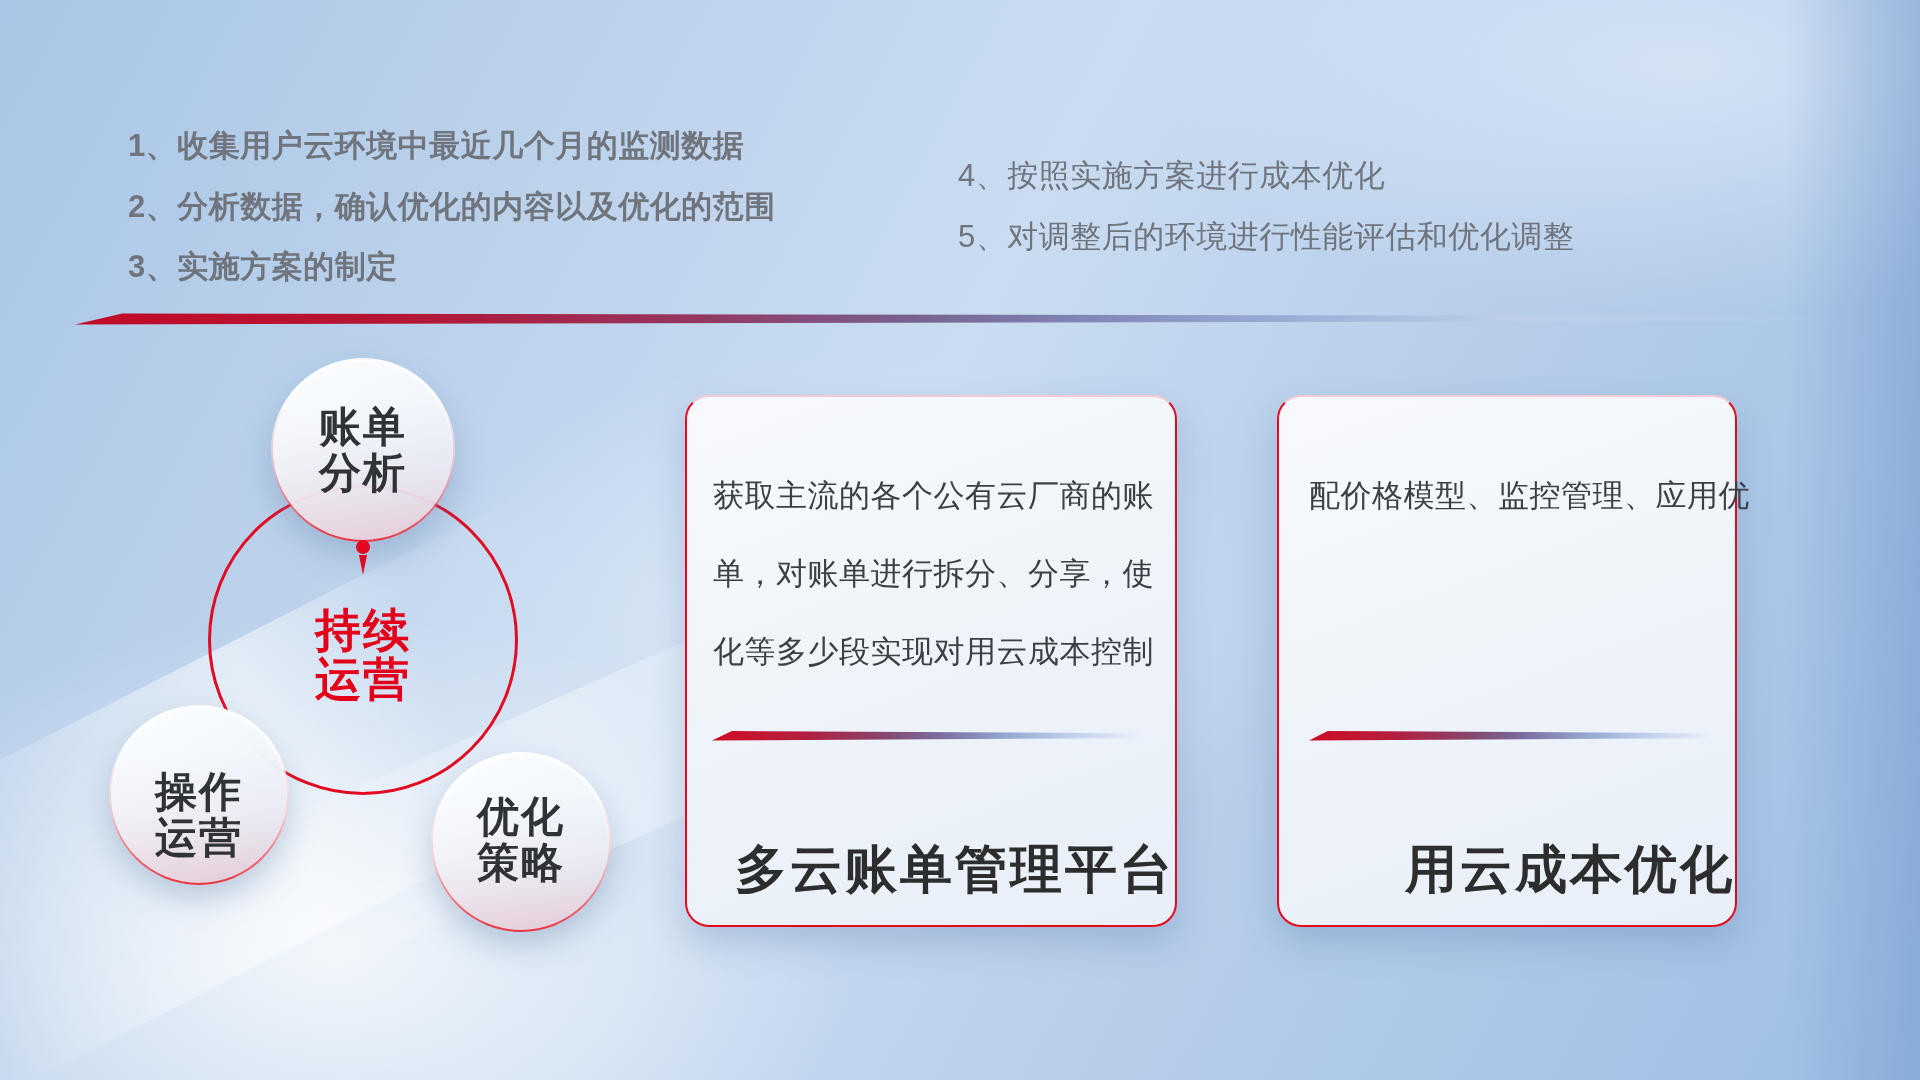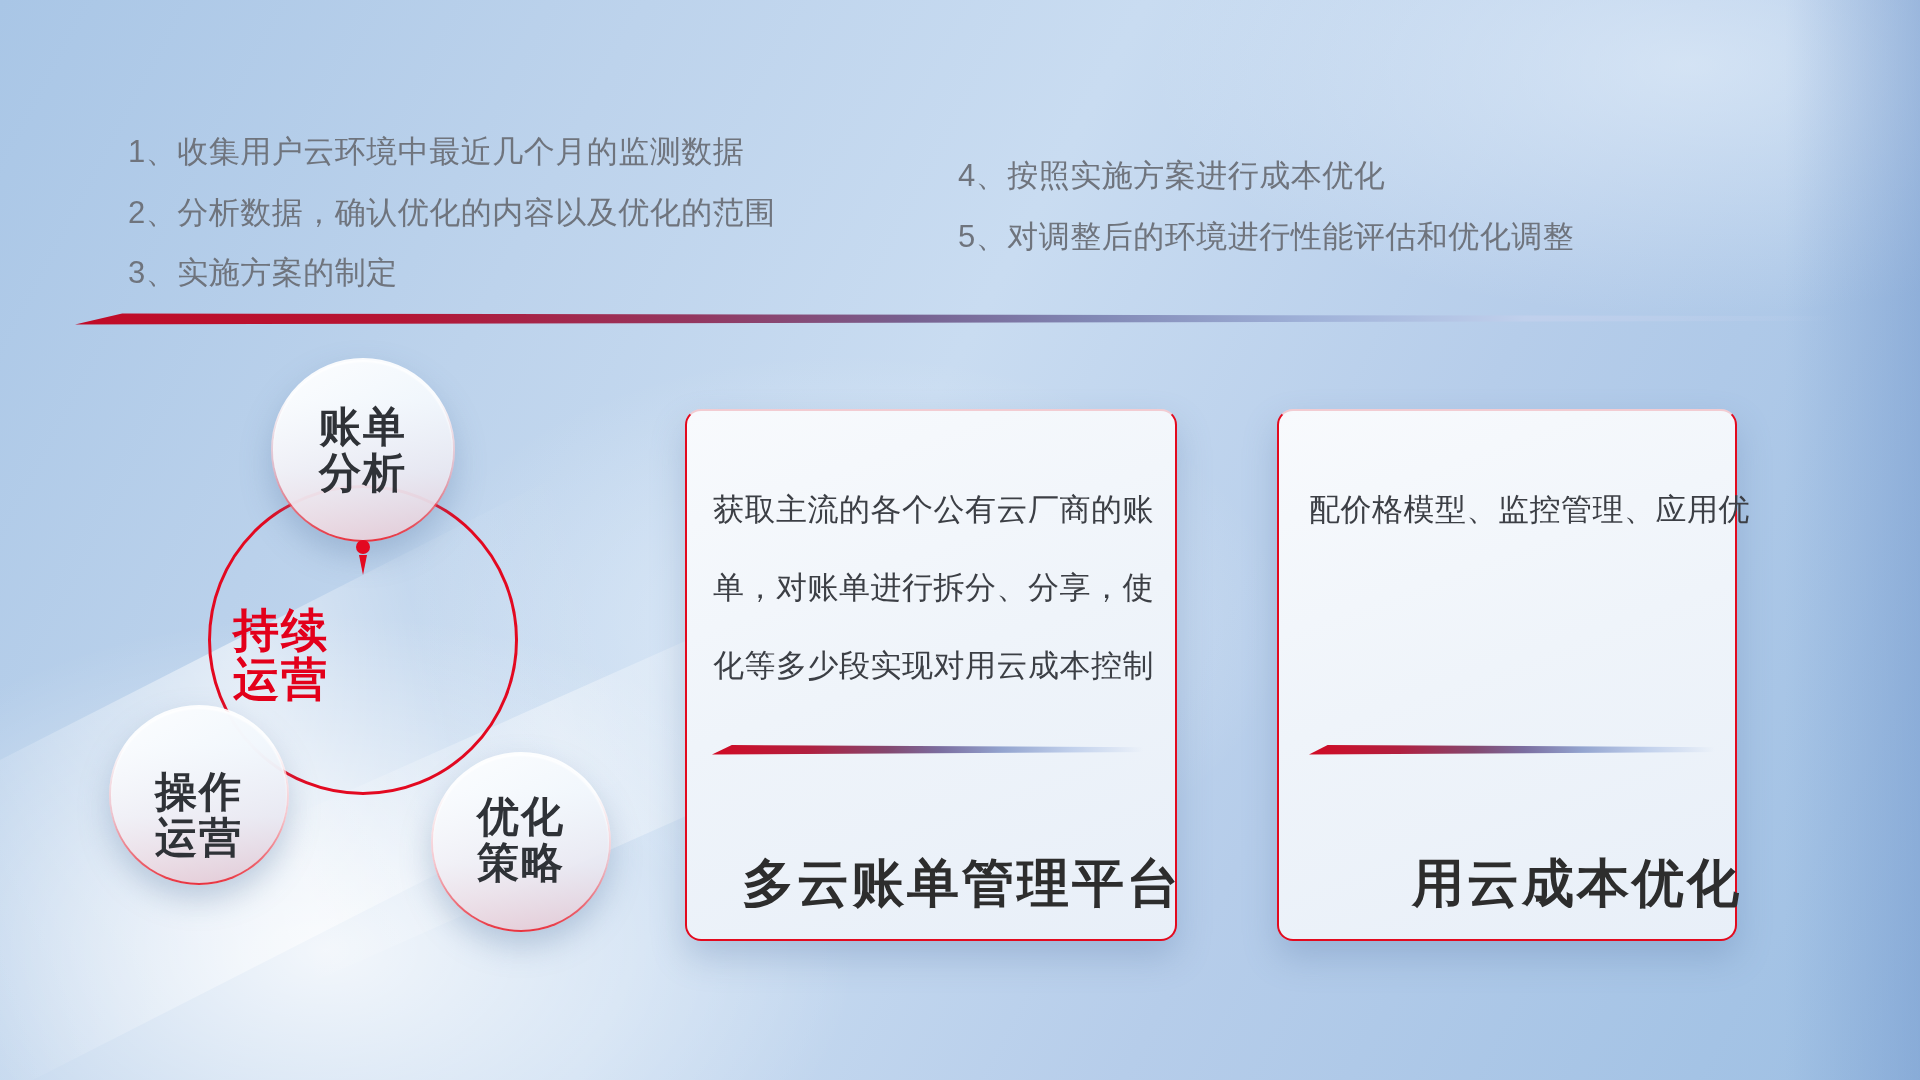--- a/index.html
+++ b/index.html
@@ -18,56 +18,56 @@
     background:radial-gradient(ellipse 900px 420px at 88% 6%,rgba(228,239,250,0.65) 0%,rgba(228,239,250,0) 60%);}
   .bg-right-edge{position:absolute;inset:0;
     background:linear-gradient(to left,rgba(116,152,204,0.50) 0%,rgba(116,152,204,0) 7%);}
   .bg-streak{position:absolute;left:-140px;top:600px;width:980px;height:300px;transform:rotate(-27deg);
     background:linear-gradient(100deg,rgba(255,255,255,0) 8%,rgba(255,255,255,0.55) 42%,rgba(255,255,255,0.10) 60%,rgba(255,255,255,0) 78%);}
   .bg-streak2{position:absolute;left:120px;top:700px;width:900px;height:160px;transform:rotate(-24deg);
     background:linear-gradient(100deg,rgba(255,255,255,0) 15%,rgba(255,255,255,0.40) 50%,rgba(255,255,255,0) 85%);}
 
   
   .steps{position:absolute;color:#6f747d;font-size:31px;letter-spacing:0.5px;}
-  .steps-left{left:128px;top:122px;line-height:60.5px;}
+  .steps-left{left:128px;top:116px;line-height:60.5px;font-weight:bold;}
   .steps-right{left:958px;top:145px;line-height:61px;}
 
   
   .divider{position:absolute;left:75px;top:313px;width:1812px;height:12px;
     background:linear-gradient(to right,#c10b27 0%,#b51535 18%,#94365f 34%,#77608f 46%,#8187b4 56%,#9fb1d8 68%,#c0d0ec 80%,rgba(203,216,240,0) 97%);
     clip-path:polygon(0% 95%,2.6% 4%,100% 26%,100% 64%);}
 
   
   .big-ring{position:absolute;left:208px;top:485px;width:310px;height:310px;border-radius:50%;
     border:3px solid #e30920;box-sizing:border-box;}
-  .center-label{position:absolute;left:233px;top:606px;width:260px;
+  .center-label{position:absolute;left:233px;top:606px;width:260px;text-align:center;
     color:#e3001b;font-size:46px;font-weight:800;line-height:49px;letter-spacing:2px;}
   .node{position:absolute;border-radius:50%;
     background:linear-gradient(to top,#e8323e 0%,rgba(250,160,168,0.55) 38%,rgba(255,255,255,0.92) 78%);
     box-shadow:0 14px 30px rgba(96,128,170,0.35);}
   .node-inner{position:absolute;inset:2px;border-radius:50%;
     background:linear-gradient(150deg,rgba(253,254,255,0.97) 0%,rgba(240,246,252,0.88) 45%,rgba(223,233,246,0.82) 100%);
     box-shadow:inset 0 2px 2px rgba(255,255,255,0.9);}
   .node-top{left:271px;top:358px;width:184px;height:184px;}
   .node-left{left:109px;top:705px;width:180px;height:180px;}
   .node-right{left:431px;top:752px;width:180px;height:180px;}
   .node-label{position:absolute;width:100%;text-align:center;color:#2f3237;
     font-size:42px;font-weight:600;line-height:46px;letter-spacing:2px;}
   .node-top .node-label{top:46px;}
   .node-left .node-label{top:64px;}
   .node-right .node-label{top:42px;}
   .link-dot{position:absolute;left:356px;top:540px;width:14px;height:14px;border-radius:50%;background:#e30920;}
   .link-tail{position:absolute;left:359px;top:555px;width:0;height:0;
     border-left:4px solid transparent;border-right:4px solid transparent;border-top:20px solid #e30920;}
 
   
-  .card{position:absolute;top:409px;height:532px;border-radius:16px;box-sizing:border-box;
+  .card{position:absolute;top:395px;height:532px;border-radius:24px;box-sizing:border-box;
     border:2px solid #e30a1e;border-top-color:#f2ccd2;
     background:linear-gradient(160deg,#f8fafd 0%,#eff4fa 48%,#e8eff8 100%);
-    box-shadow:0 16px 34px rgba(96,128,172,0.32);padding-left:7px;}
+    box-shadow:0 16px 34px rgba(96,128,172,0.32);}
   .card-1{left:685px;width:492px;}
   .card-2{left:1277px;width:460px;}
   .card-body{position:absolute;top:60px;color:#3c3f45;font-size:31px;line-height:78px;letter-spacing:0.5px;white-space:nowrap;}
   .card-1 .card-body{left:26px;}
   .card-2 .card-body{left:30px;}
   .card-underline{position:absolute;top:334px;height:10px;
     background:linear-gradient(to right,#d20a24 0%,#b02040 22%,#84486f 40%,#7b6ea0 52%,#93a4cf 66%,#c2d1ec 82%,rgba(230,238,250,0) 98%);
     clip-path:polygon(0% 95%,4.5% 0%,100% 22%,100% 70%);}
   .card-1 .card-underline{left:25px;width:440px;}
   .card-2 .card-underline{left:30px;width:414px;}

